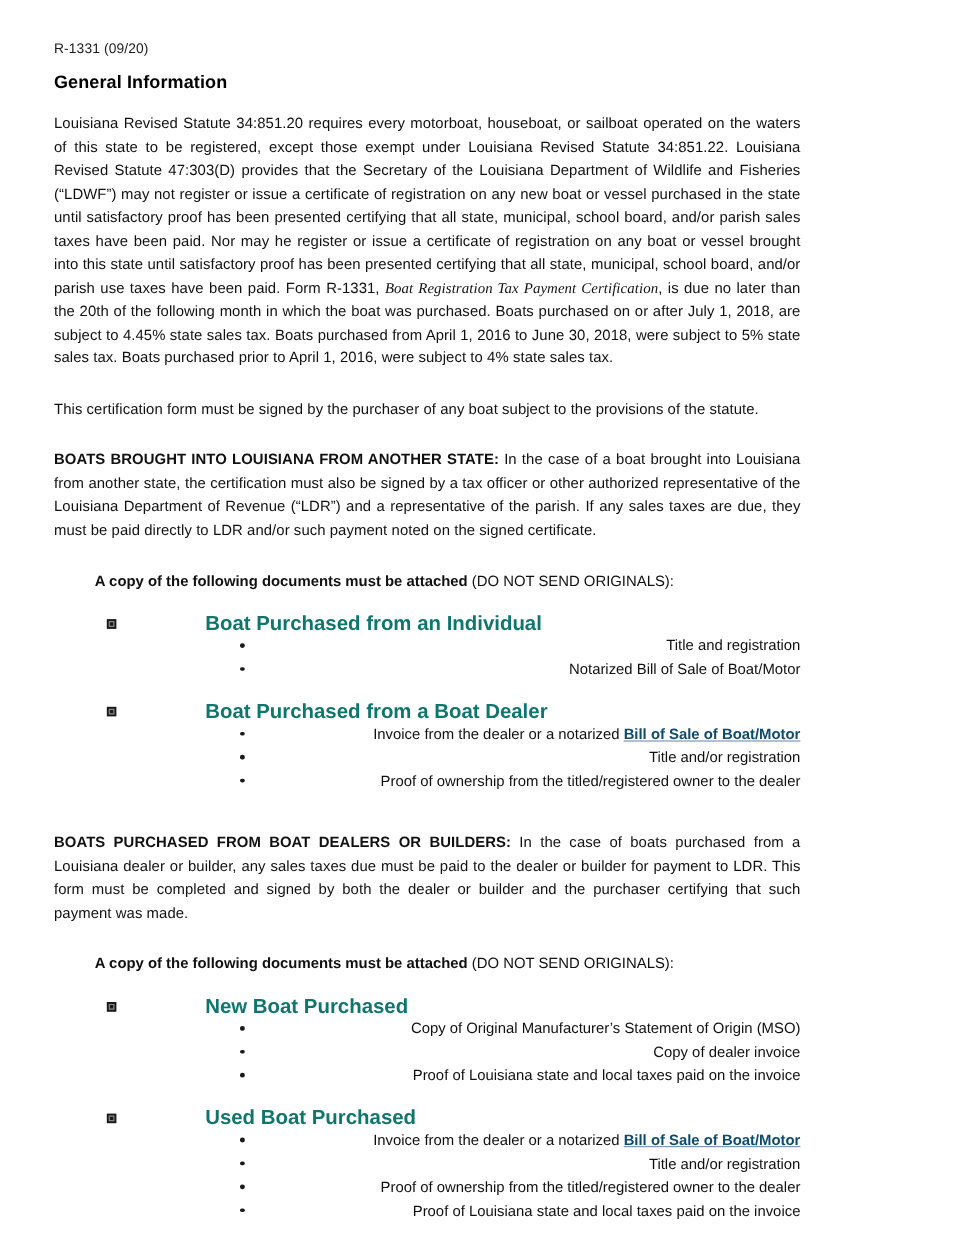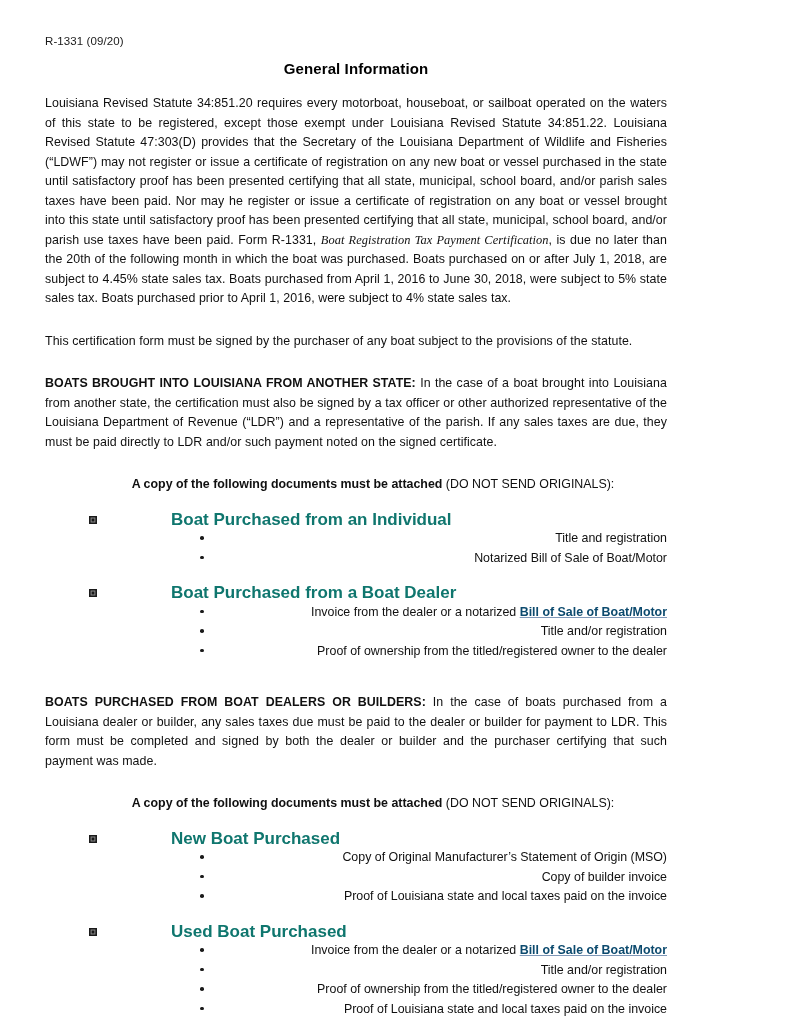--- a/index.html
+++ b/index.html
@@ -22,21 +22,20 @@
     overflow: hidden;
   }
   .form-number {
     font-size: 11.5px;
     line-height: 14px;
     color: #1a1a1a;
     margin: 0 0 12px 0;
     letter-spacing: 0.1px;
   }
   .doc-title {
-    text-align: center;
     font-size: 15px;
     font-weight: bold;
     line-height: 18px;
     margin: 0 0 16px 0;
     letter-spacing: 0.1px;
   }
   p.body-para {
     font-size: 12.4px;
     line-height: 19.5px;
     text-align: justify;
@@ -50,21 +49,20 @@
   .ital {
     font-style: italic;
     font-family: Liberation Serif, serif;
   }
   .attach-head {
     font-size: 12.4px;
     line-height: 19.5px;
     margin: 0;
     padding-left: 34px;
     color: #101010;
-    text-align: center;
   }
   .attach-head .bold {
     font-weight: bold;
   }
   ul.sq-list {
     list-style: none;
     margin: 0;
     padding: 0;
   }
   ul.sq-list > li.sq-item {
@@ -216,21 +214,21 @@
         <span class="sq-marker"></span>
         <span>New Boat Purchased</span>
       </div>
       <ul class="dot-list">
         <li class="dot-item">
           <span class="dot-marker"></span>
           <span>Copy of Original Manufacturer’s Statement of Origin (MSO)</span>
         </li>
         <li class="dot-item">
           <span class="dot-marker"></span>
-          <span>Copy of builder invoice</span>
+          <span>Copy of dealer invoice</span>
         </li>
         <li class="dot-item">
           <span class="dot-marker"></span>
           <span>Proof of Louisiana state and local taxes paid on the invoice</span>
         </li>
       </ul>
     </li>
 
     <li class="sq-item">
       <div class="gap-md"></div>

